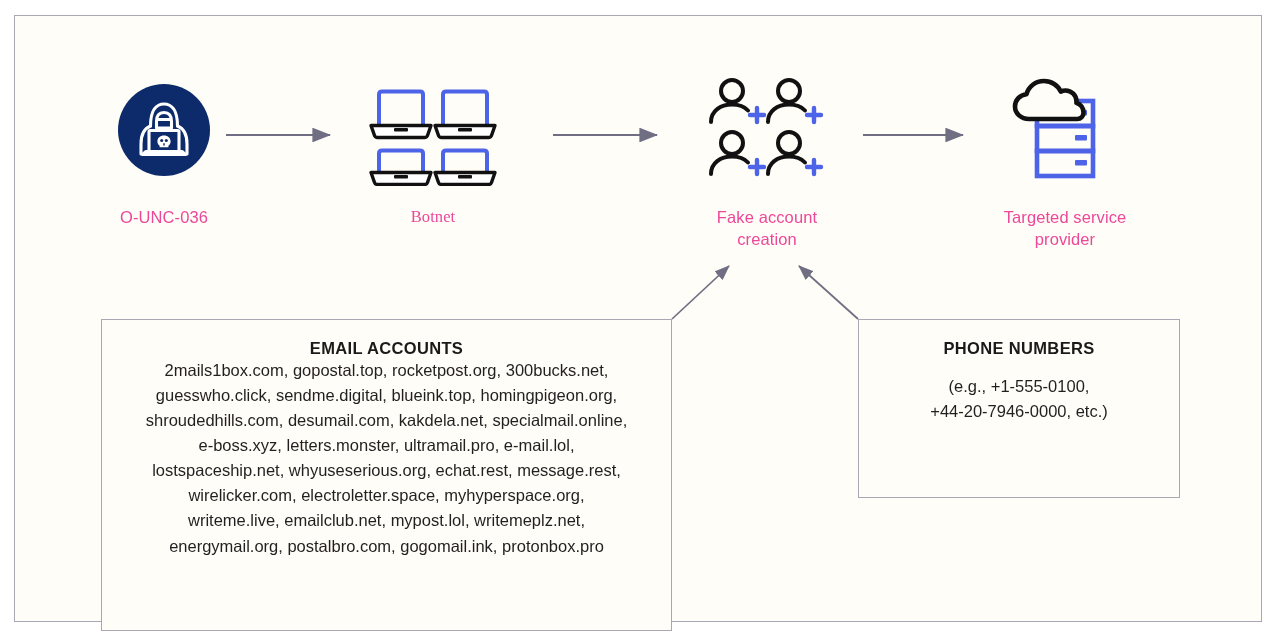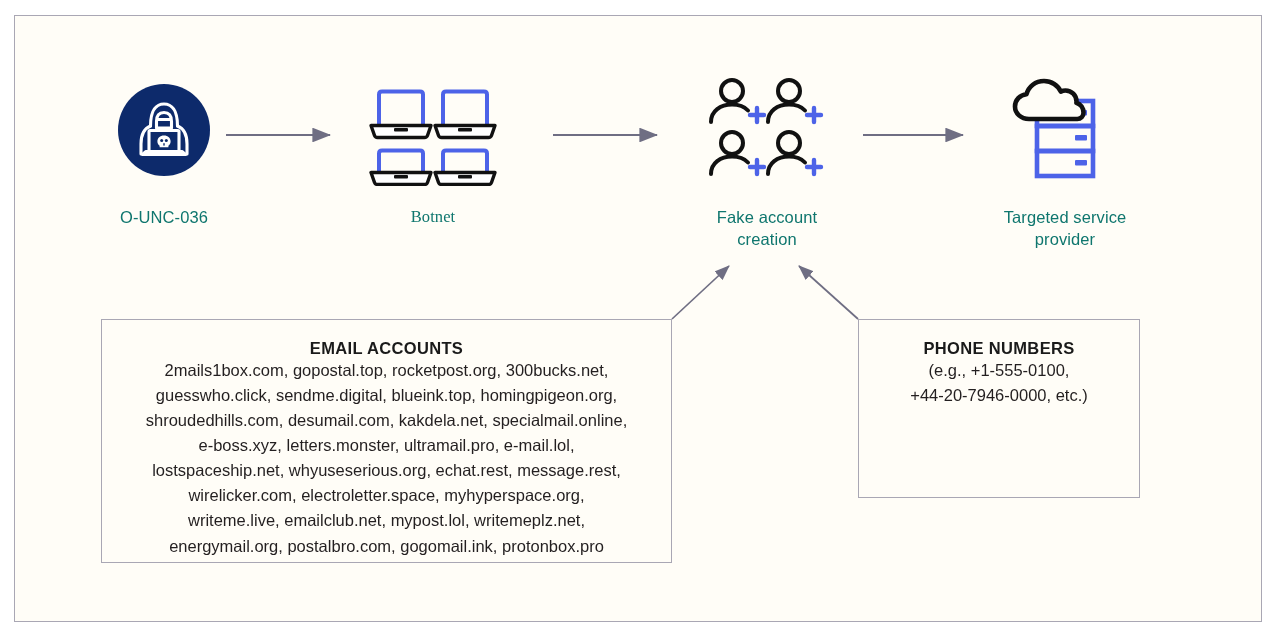--- a/index.html
+++ b/index.html
@@ -40,21 +40,21 @@
   }
   .node-icon {
     height: 120px;
     display: flex;
     align-items: center;
     justify-content: center;
   }
   .node-label {
     margin-top: 16px;
     font-size: 16.5px;
-    color: #0f766e;
+    color: #ec4899;
     line-height: 1.35;
     letter-spacing: .1px;
     white-space: pre-line;
   }
 
   #node-actor   { left: 74px;  top: 70px;  width: 180px; }
   #node-botnet  { left: 348px; top: 70px;  width: 170px; font-family: Liberation Serif, serif; }
   #node-fake    { left: 682px; top: 70px;  width: 170px; }
   #node-target  { left: 975px; top: 70px;  width: 180px; }
 
@@ -73,39 +73,39 @@
   }
 
   
   .detail-box {
     position: absolute;
     background: #fffdf7;
     border: 1.5px solid #a9a7b4;
     box-sizing: border-box;
     text-align: center;
   }
-  #box-email { left: 101px; top: 319px; width: 571px; height: 244px; }
-  #box-phone { left: 858px; top: 319px; width: 282px; height: 179px; }
+  #box-email { left: 101px; top: 319px; width: 571px; height: 312px; }
+  #box-phone { left: 858px; top: 319px; width: 322px; height: 179px; }
 
   .box-title {
     font-size: 16.5px;
     font-weight: bold;
     color: #1a1a1a;
     letter-spacing: .35px;
     margin-top: 19px;
   }
   .box-body {
     font-size: 16.5px;
     color: #231f20;
     line-height: 1.52;
     margin-top: 0;
     padding: 0 18px;
     white-space: pre-line;
   }
-  #box-phone .box-body { margin-top: 0; }
+  #box-phone .box-body { margin-top: 16px; }
 </style>
 </head>
 <body>
 
 <div id="canvas">
   <div class="frame"></div>
 
   <div class="node" id="node-actor">
     <div class="node-icon">
       <div class="actor-circle">

